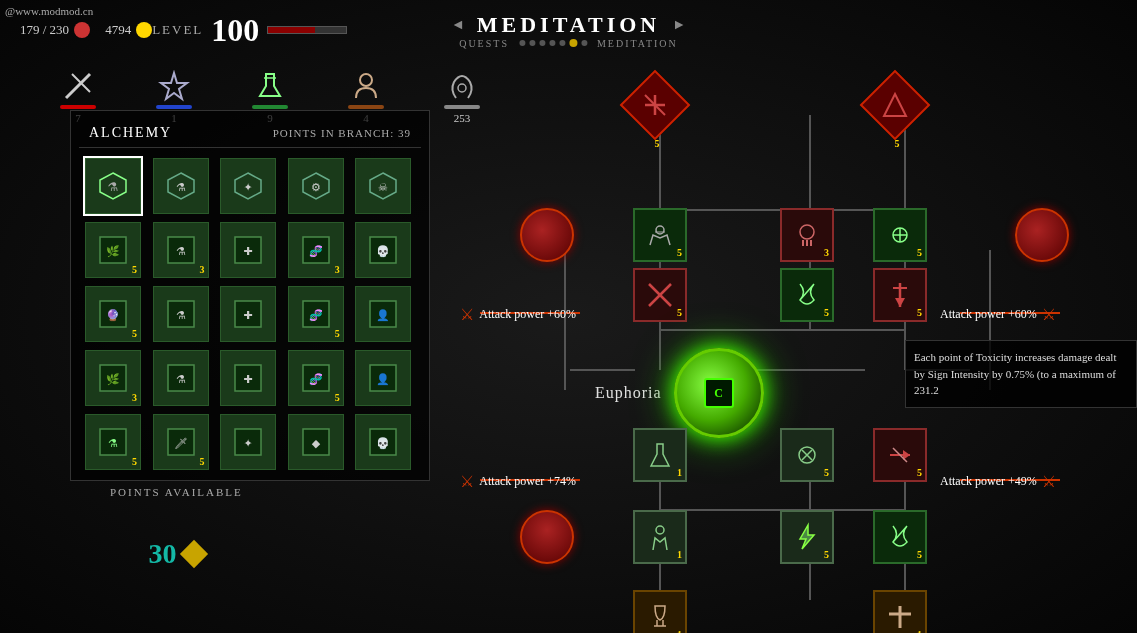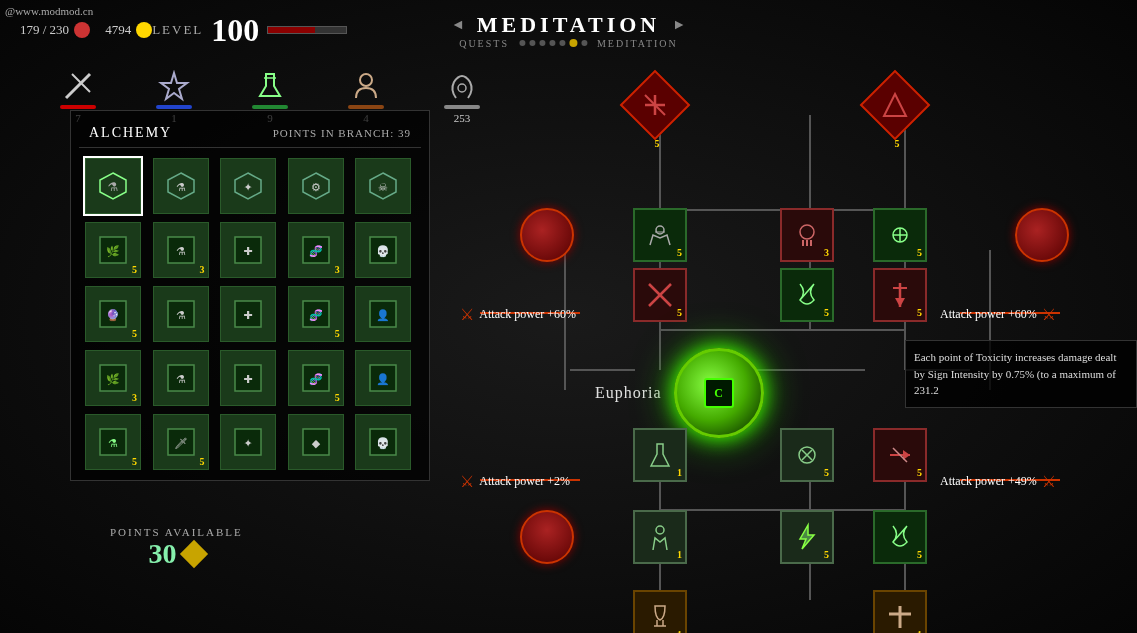--- a/index.html
+++ b/index.html
@@ -253,27 +253,28 @@
       position: relative;
     }
 
     .points-label {
       color: #aaa;
       font-size: 11px;
       letter-spacing: 2px;
     }
 
     .points-value {
-      color: #86efac;
+      color: #14b8a6;
       font-size: 28px;
       font-weight: bold;
       display: flex;
       align-items: center;
       gap: 8px;
       justify-content: center;
+      margin-top: 40px;
     }
 
     .points-gem {
       width: 20px;
       height: 20px;
       background: #c8a400;
       transform: rotate(45deg);
     }
 
     
@@ -853,21 +854,21 @@
       <div class="euphoria-inner">C</div>
     </div>
   </div>
 
   <div style="position:absolute; top:280px; left:455px; color:#ddd; font-size:11px; line-height:1.5; max-width:270px; background:rgba(0,0,0,0.8); padding:8px; border:1px solid #333;">
     <span>Each point of Toxicity increases damage dealt by Sign Intensity by 0.75% (to a maximum of 231.2</span>
   </div>
 
   <div class="attack-power-label" style="top:412px; left:10px;">
     <span class="ap-icon">⚔</span>
-    <span>Attack power +2%</span>
+    <span>Attack power +74%</span>
   </div>
 
   <div class="attack-power-label" style="top:412px; left:490px;">
     <span>Attack power +49%</span>
     <span class="ap-icon">⚔</span>
   </div>
 
   <div class="tree-node" style="top:368px; left:183px;">
     <div style="width:54px; height:54px; background:#1a2a1a; border:2px solid #4a6a4a; position:relative; display:flex; align-items:center; justify-content:center;">
       <svg width="30" height="30" viewBox="0 0 30 30">

